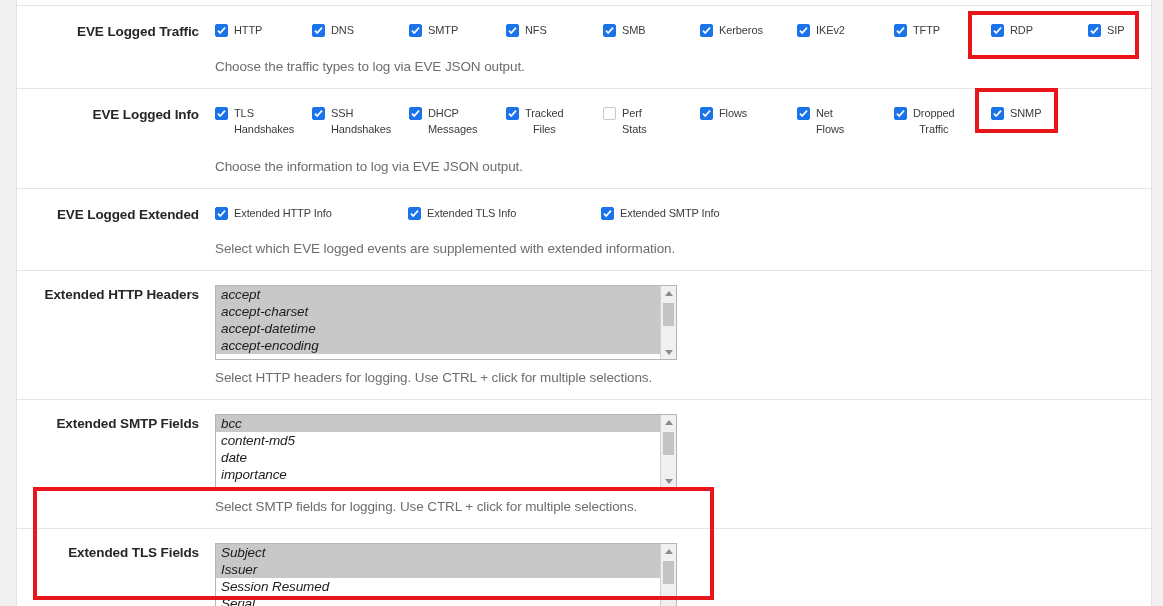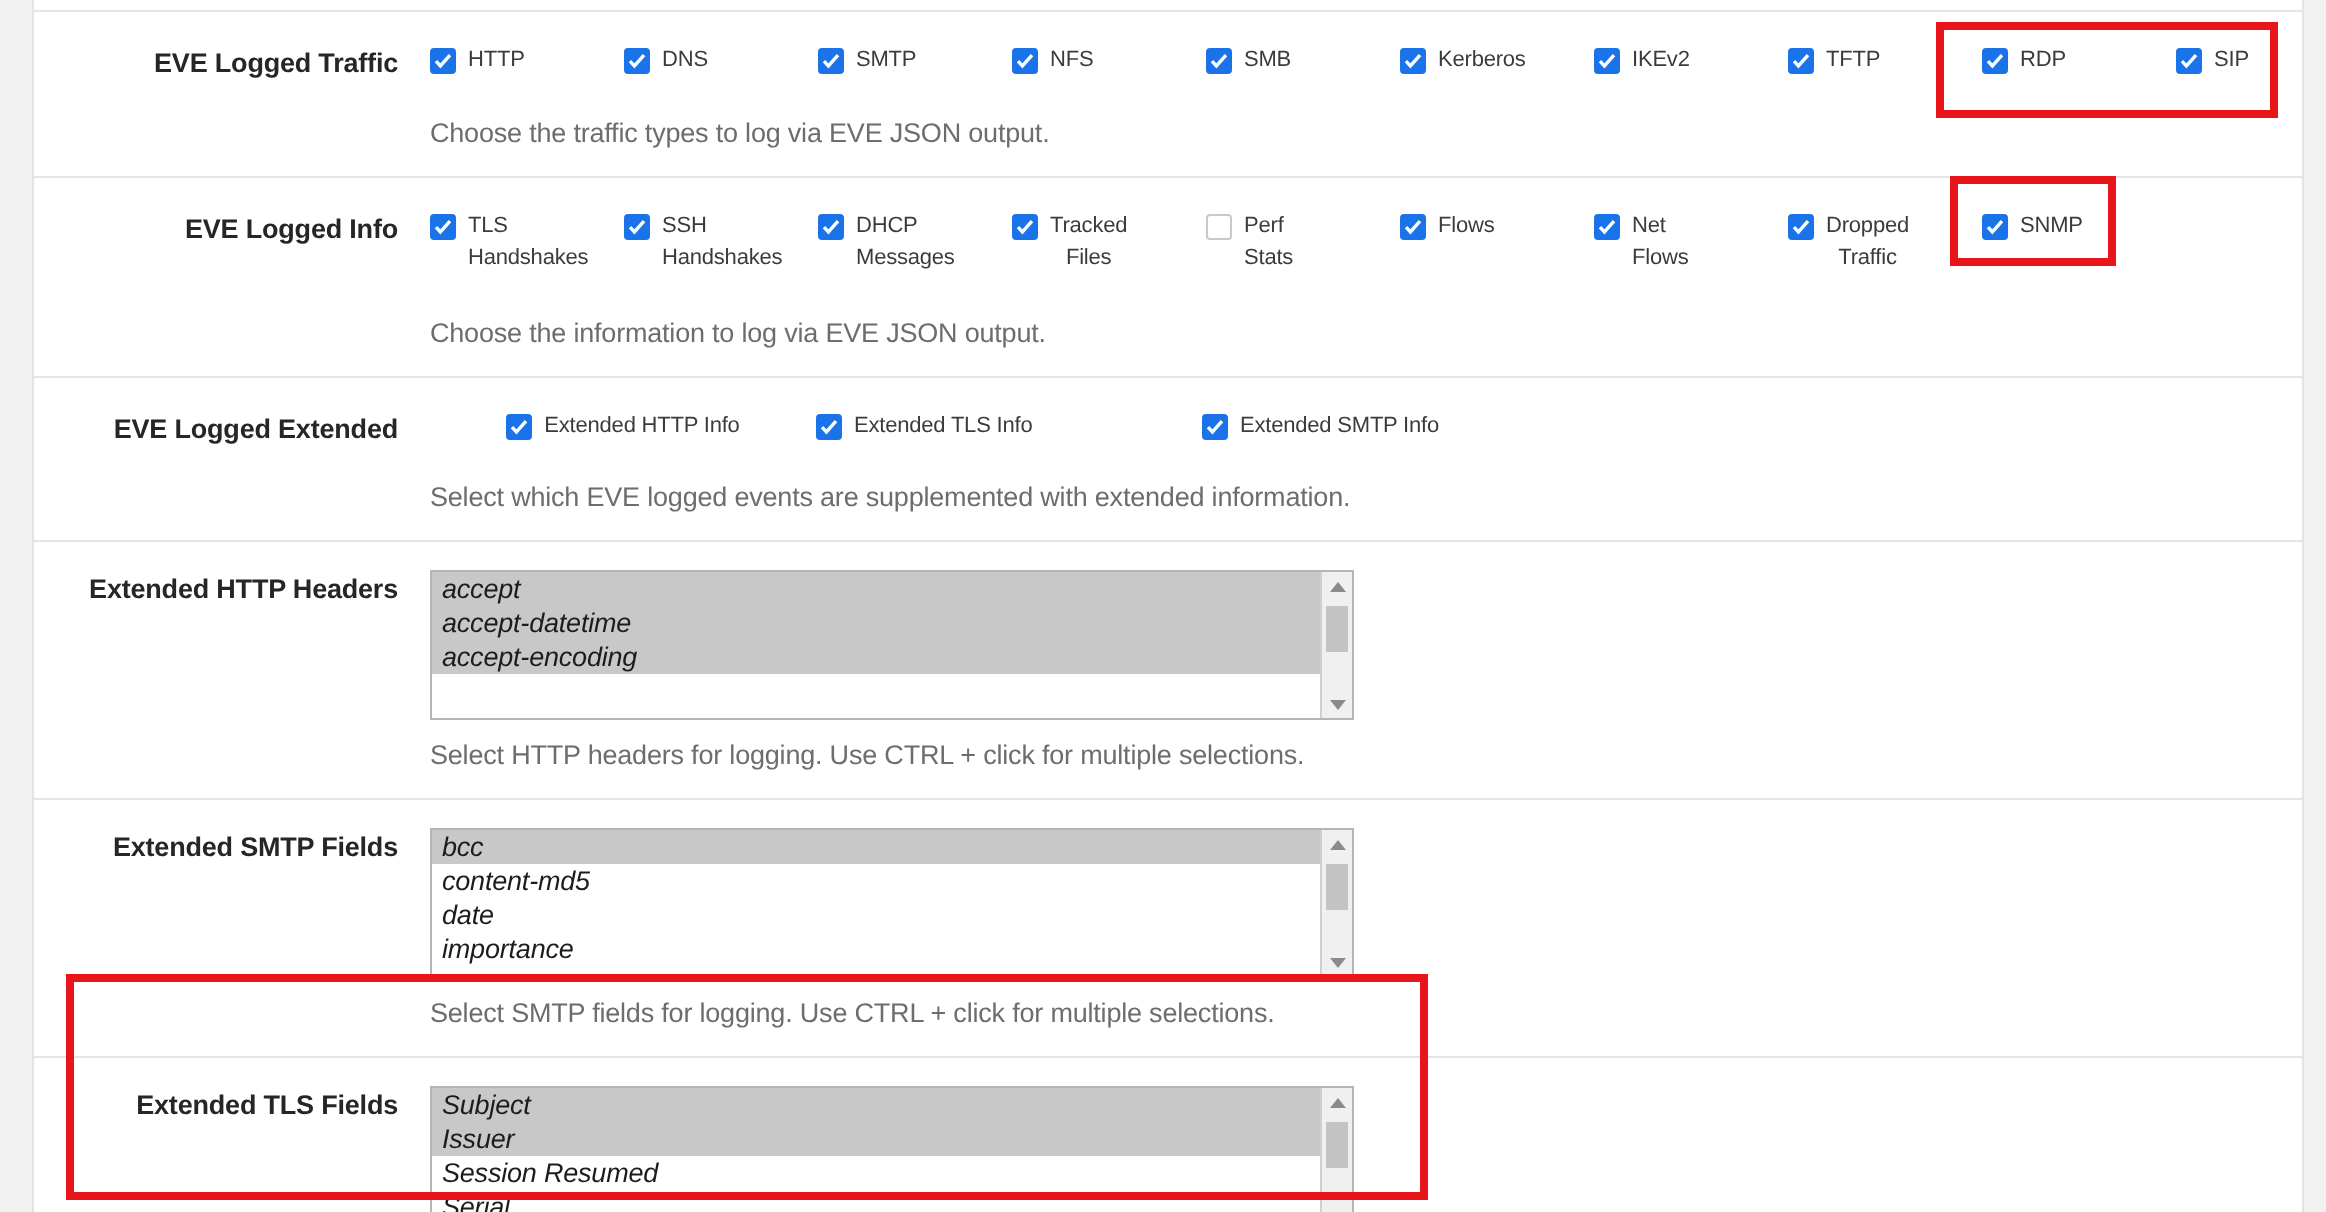--- a/index.html
+++ b/index.html
@@ -362,21 +362,21 @@
           <div class="helptext" style="margin-top:21px;">Choose the information to log via EVE JSON output.</div>
         </div>
       </div>
     </div>
 
     <div class="row" style="padding:16px 0 14px 0;">
       <div class="row-inner">
         <div class="field-label">EVE Logged Extended</div>
         <div class="field-body">
           <div class="cb-grid">
-            <div class="cb-item" style="min-width:193px;justify-content:center;">
+            <div class="cb-item" style="min-width:193px;">
               <span class="cb-box">
                 <svg width="11" height="11" viewBox="0 0 11 11">
                     <path d="M2 5.6 L4.2 8 L9 2.6" stroke="#fff" stroke-width="1.7" fill="none"></path>
                   </svg>
               </span>
               <span class="cb-label" style="max-width:none;white-space:nowrap;">Extended HTTP Info</span>
             </div>
             <div class="cb-item" style="min-width:193px;">
               <span class="cb-box">
                 <svg width="11" height="11" viewBox="0 0 11 11">
@@ -399,20 +399,21 @@
       </div>
     </div>
 
     <div class="row" style="padding:14px 0 14px 0;">
       <div class="row-inner">
         <div class="field-label">Extended HTTP Headers</div>
         <div class="field-body">
           <div class="listbox">
             <div class="opts">
               <div class="opt sel">accept</div>
+              <div class="opt sel">accept-charset</div>
               <div class="opt sel">accept-datetime</div>
               <div class="opt sel">accept-encoding</div>
             </div>
             <div class="scroll">
               <div class="btn up">
                   <i></i>
                 </div>
               <div class="thumb"></div>
               <div class="btn down">
                   <i></i>

